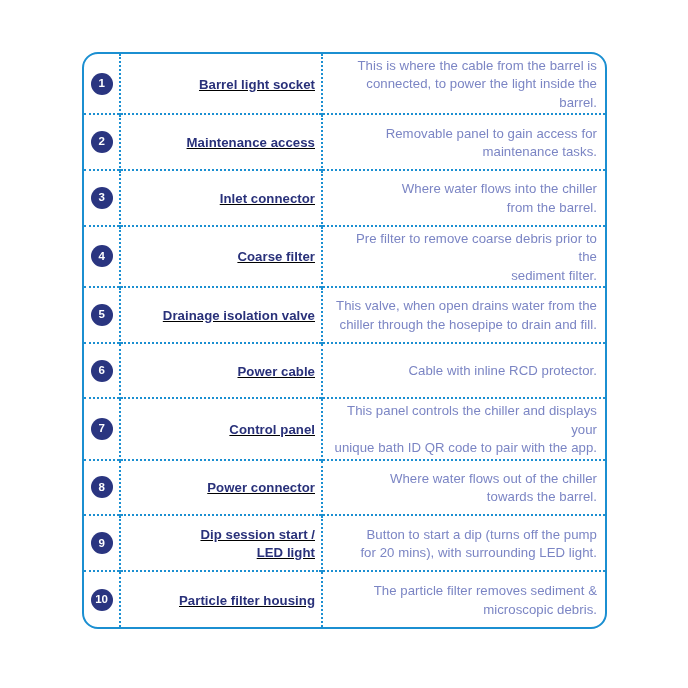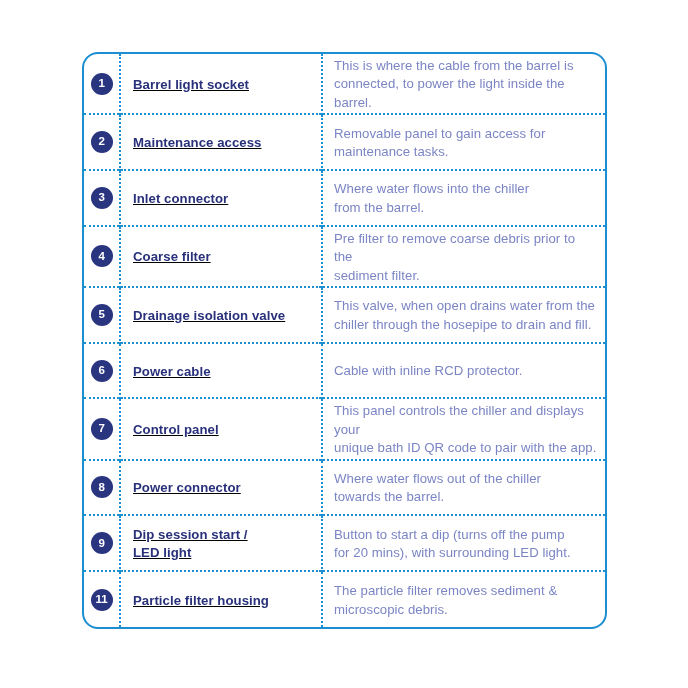--- a/index.html
+++ b/index.html
@@ -40,20 +40,21 @@
   }
 
   
   .legend-row + .legend-row > td {
     border-top: 2px dotted #1b8fd1;
   }
 
   td {
     padding: 0;
     vertical-align: middle;
+    text-align: right;
   }
 
   .cell-num {
     width: 35px;
     text-align: center;
     vertical-align: middle;
   }
 
   .cell-label {
     width: 182px;
@@ -157,20 +158,20 @@
 towards the barrel.</span></td>
         </tr>
         <tr class="legend-row">
           <td class="cell-num"><span class="num-badge">9</span></td>
           <td class="cell-label"><span class="label-text">Dip session start /
 LED light</span></td>
           <td class="cell-desc"><span class="desc-text">Button to start a dip (turns off the pump
 for 20 mins), with surrounding LED light.</span></td>
         </tr>
         <tr class="legend-row">
-          <td class="cell-num"><span class="num-badge">11</span></td>
+          <td class="cell-num"><span class="num-badge">10</span></td>
           <td class="cell-label"><span class="label-text">Particle filter housing</span></td>
           <td class="cell-desc"><span class="desc-text">The particle filter removes sediment &amp;
 microscopic debris.</span></td>
         </tr>
       </tbody>
   </table>
 </div>
 
 </body></html>

